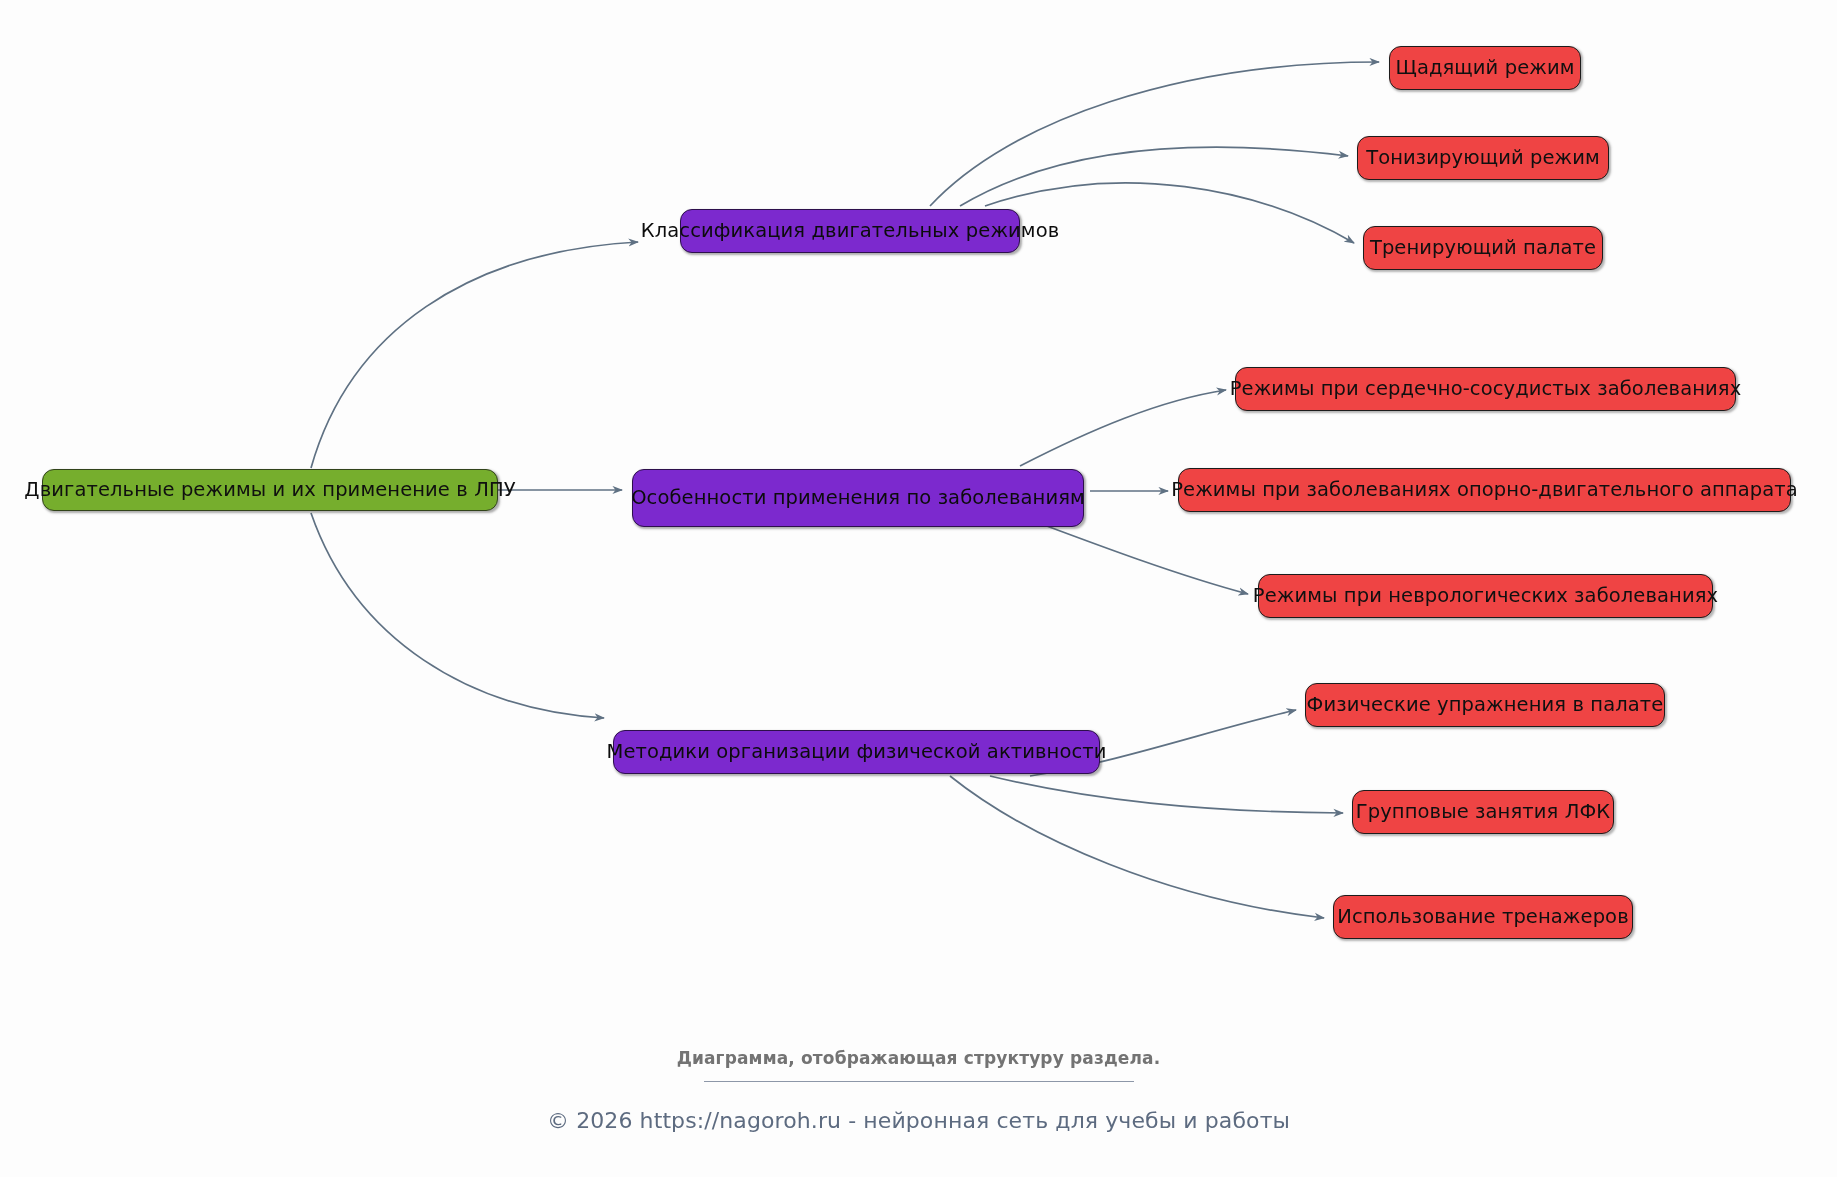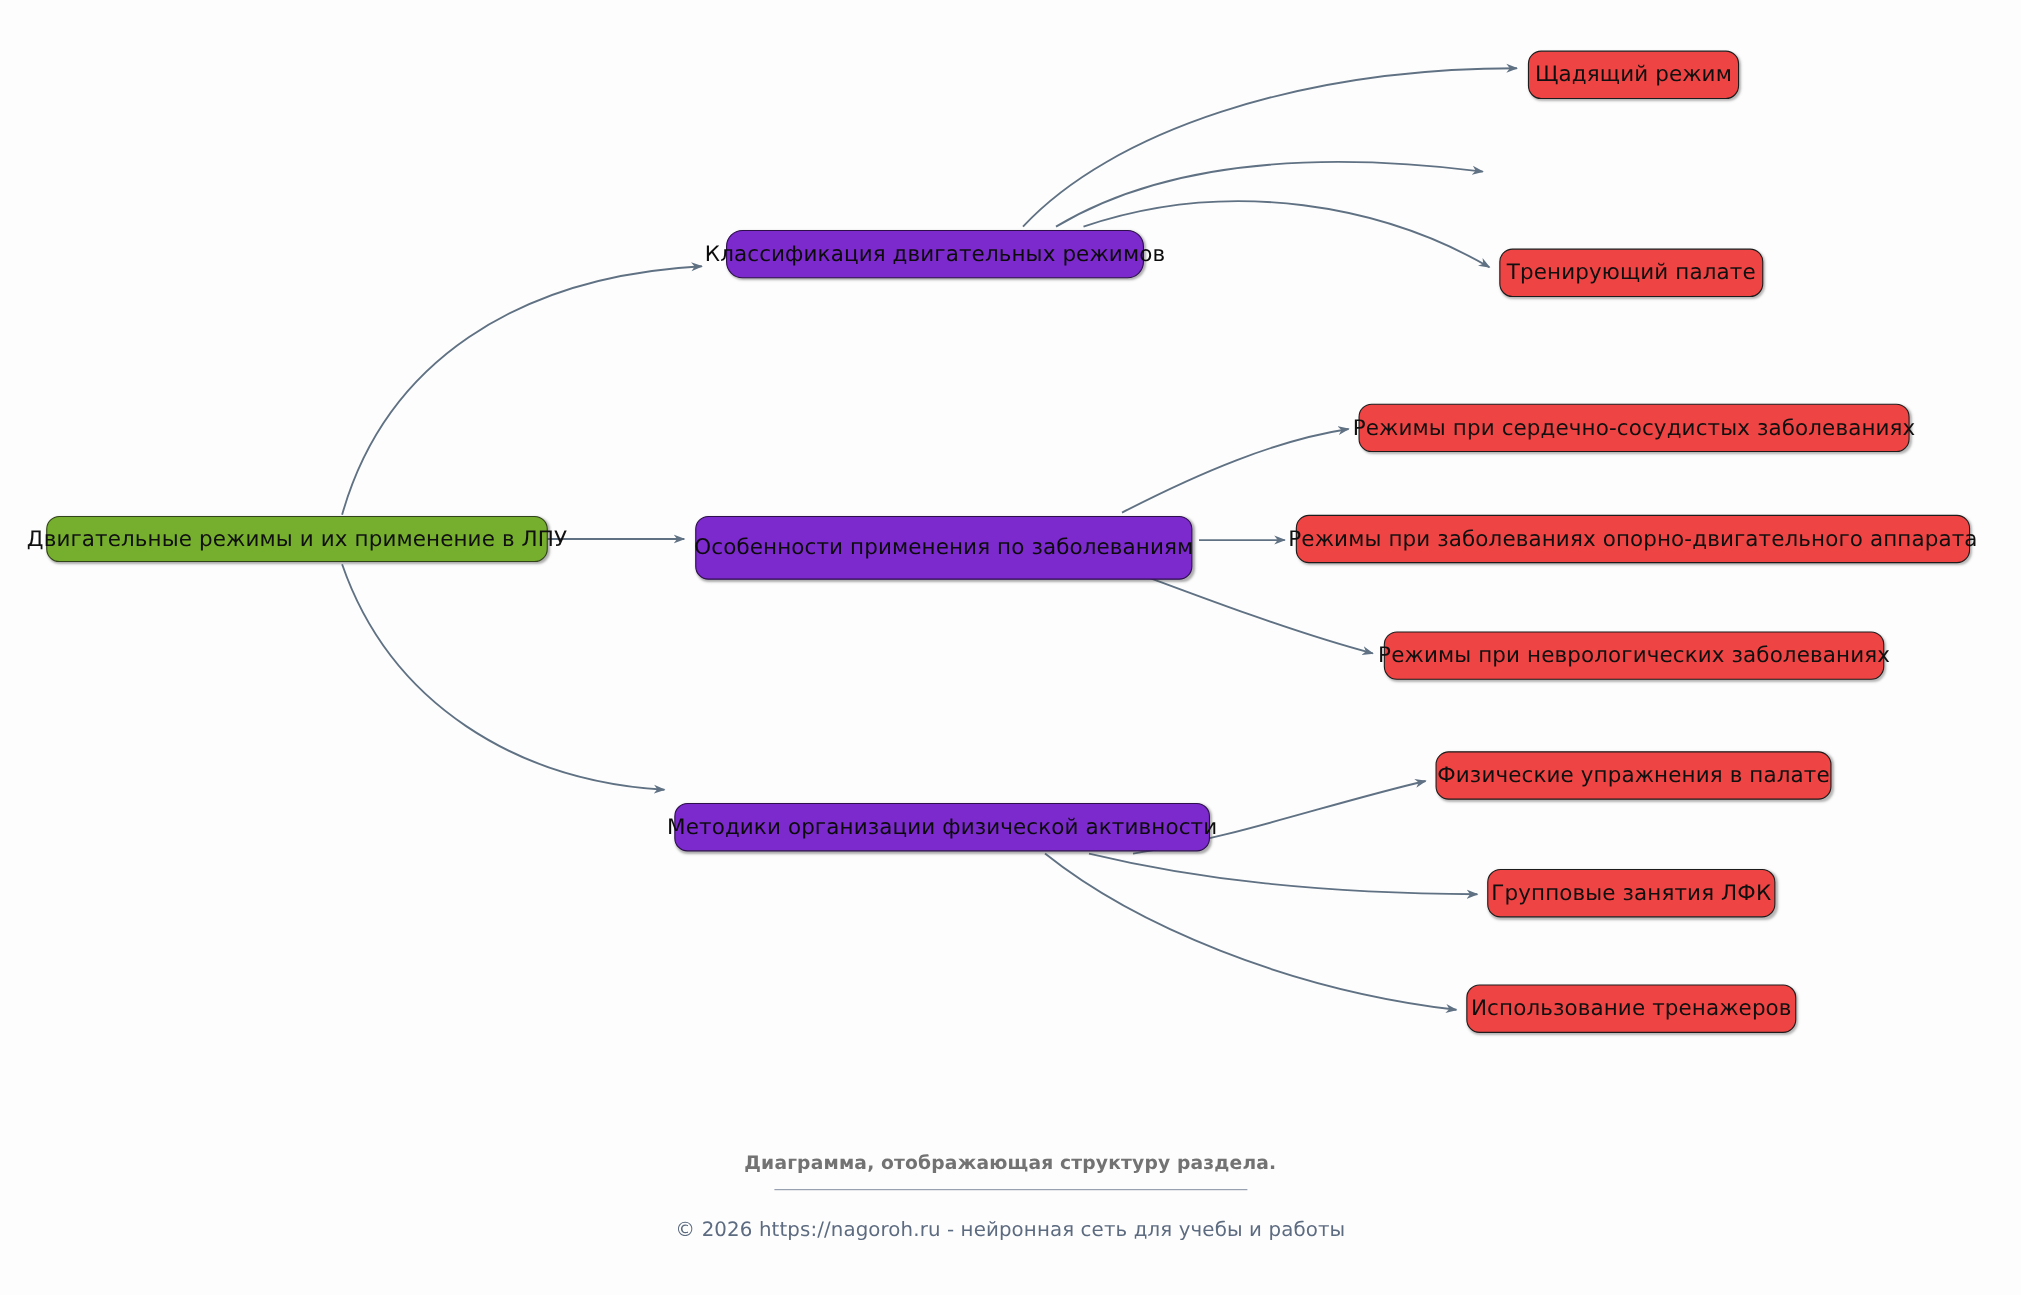--- a/index.html
+++ b/index.html
@@ -84,21 +84,21 @@
     letter-spacing: 0.15px;
   }
   #caption-rule {
     width: 430px;
     height: 0;
     margin: 13px auto 0 auto;
     border-top: 1.4px solid #8d97a8;
   }
   #footer-text {
     margin-top: 26px;
-    font-size: 18px;
+    font-size: 22px;
     color: #5d6b80;
     letter-spacing: 0.1px;
   }
 </style>
 </head>
 <body>
 
 <div id="diagram-root">
 
   <svg id="edges-layer" viewBox="0 0 1837 1177" width="1837" height="1177" xmlns="http://www.w3.org/2000/svg">
@@ -124,28 +124,31 @@
       <path d="M 1030 776 C 1120 762, 1210 730, 1296 710"></path>
       <path d="M 990 776 C 1090 800, 1200 812, 1343 813"></path>
       <path d="M 950 776 C 1030 840, 1170 900, 1324 918"></path>
     </g>
   </svg>
 
   <div class="node node-root" style="left:42px; top:469px; width:456px; height:42px;">
     <span>Двигательные режимы и их применение в ЛПУ</span>
   </div>
 
-  <div class="node node-branch" style="left:660px; top:209px; width:380px; height:44px;border-radius:15px;">
+  <div class="node node-branch" style="left:680px; top:209px; width:340px; height:44px;">
     <span>Классификация двигательных режимов</span>
   </div>
 
   <div class="node node-leaf" style="left:1389px; top:46px; width:192px; height:44px;">
     <span>Щадящий режим</span>
   </div>
 
+  <div class="node node-leaf" style="left:1357px; top:136px; width:252px; height:44px;">
+    <span>Тонизирующий режим</span>
+  </div>
 
   <div class="node node-leaf" style="left:1363px; top:226px; width:240px; height:44px;">
     <span>Тренирующий палате</span>
   </div>
 
   <div class="node node-branch" style="left:632px; top:469px; width:452px; height:58px;">
     <span>Особенности применения по заболеваниям</span>
   </div>
 
   <div class="node node-leaf" style="left:1235px; top:367px; width:501px; height:44px;">

